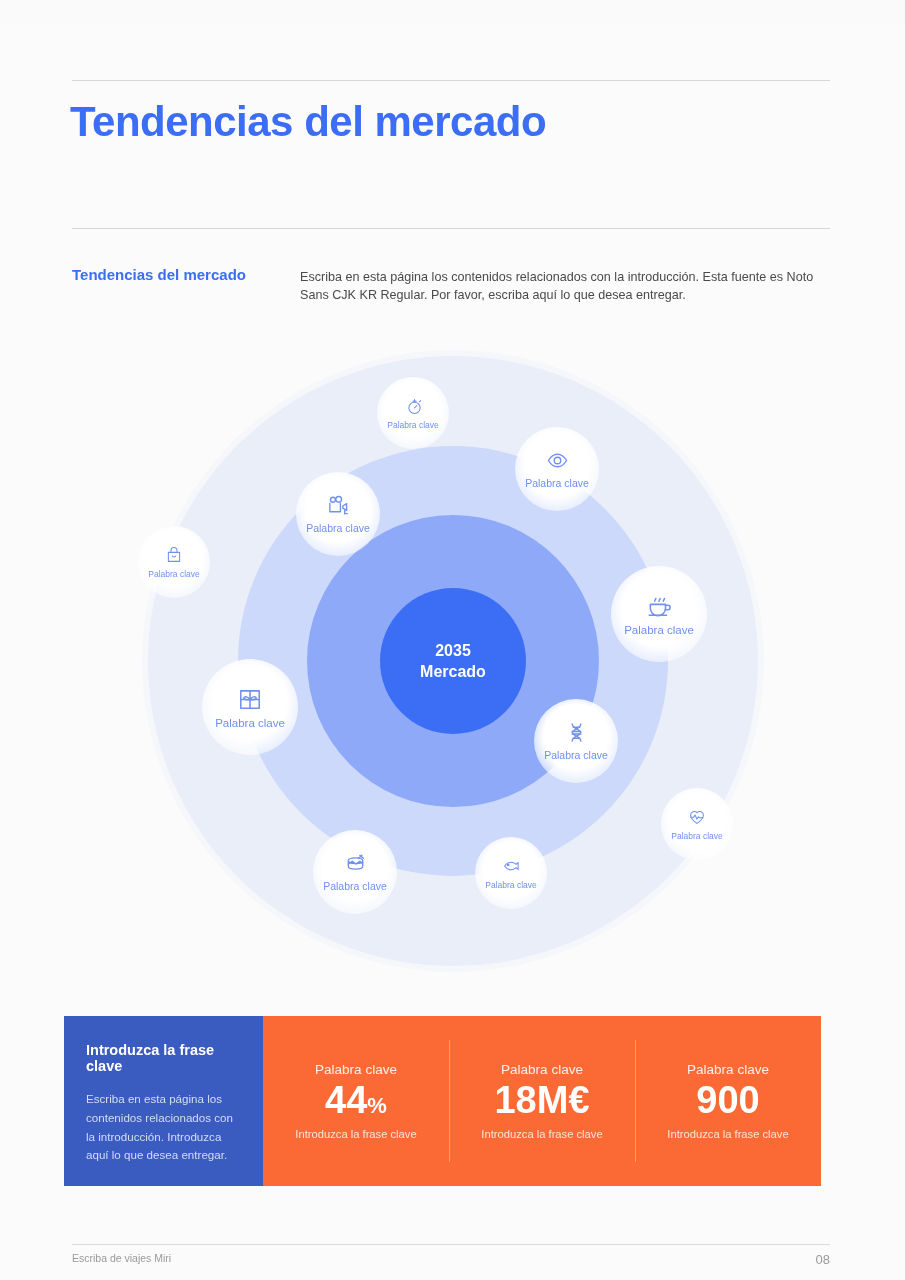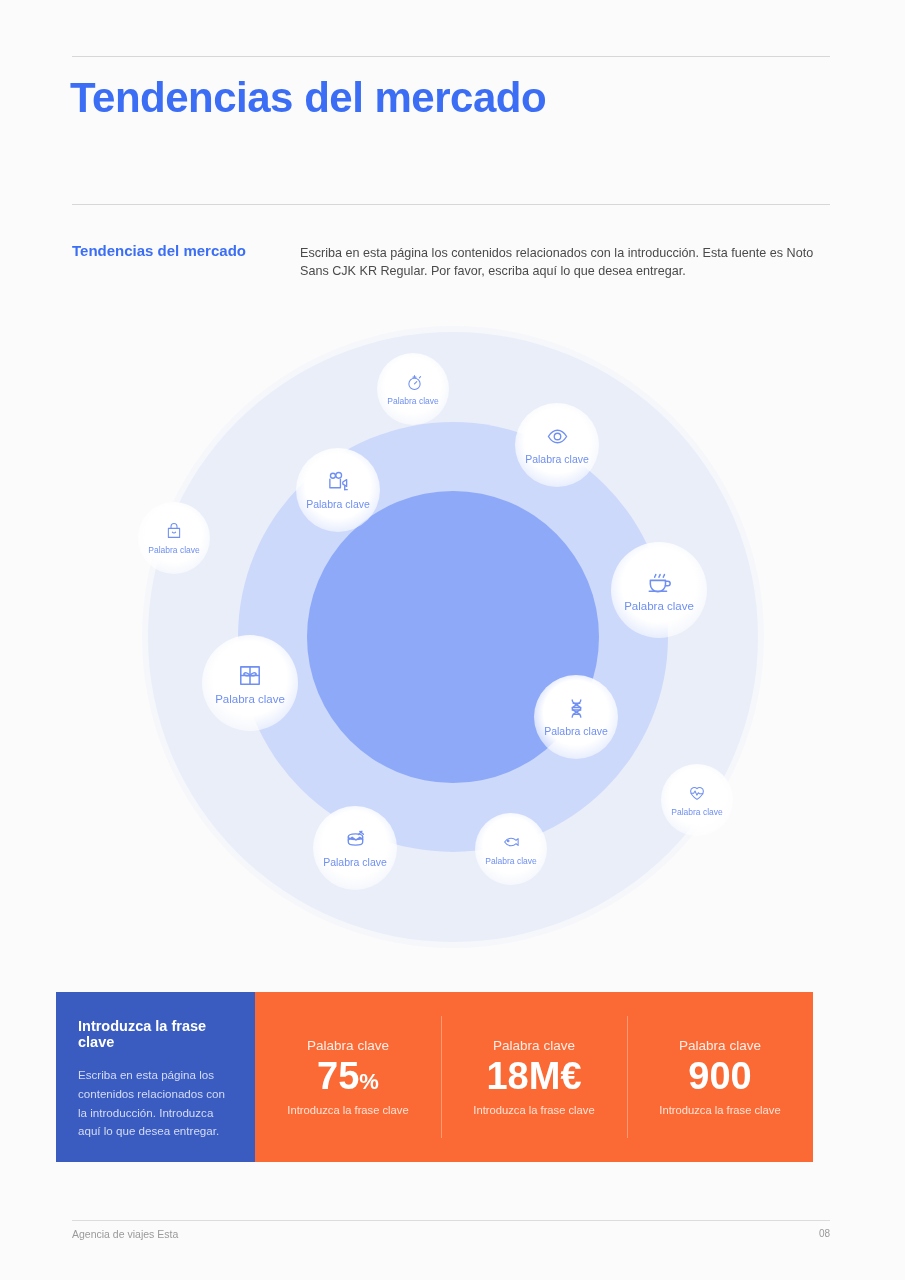--- a/index.html
+++ b/index.html
@@ -11,20 +11,21 @@
     height: 1280px;
     background: #fafafa;
     font-family: "Liberation Sans", sans-serif;
     overflow: hidden;
     position: relative;
   }
   .page {
     position: absolute;
     inset: 0;
     background: #fbfbfb;
+    margin-top: 24px;
   }
 
   
   .rule {
     position: absolute;
     left: 72px;
     width: 758px;
     height: 1px;
     background: #d7d7d7;
   }
@@ -124,21 +125,21 @@
   .bubble.sz-md { width: 84px;  height: 84px; }
   .bubble.sz-sm { width: 72px;  height: 72px; }
 
   .bubble.sz-lg .kw { font-size: 11.5px; }
   .bubble.sz-md .kw { font-size: 10.5px; }
   .bubble.sz-sm .kw { font-size: 8.5px; }
 
   
   .stats {
     position: absolute;
-    left: 56px;
+    left: 64px;
     top: 992px;
     width: 757px;
     height: 170px;
     display: flex;
   }
   .stat-intro {
     width: 199px;
     background: #3a5bbf;
     color: #ffffff;
     padding: 26px 22px 0 22px;
@@ -198,21 +199,21 @@
     position: absolute;
     left: 72px;
     top: 1228px;
     font-size: 10.5px;
     color: #9a9a9a;
   }
   .footer-right {
     position: absolute;
     right: 75px;
     top: 1228px;
-    font-size: 10px;
+    font-size: 13px;
     color: #9a9a9a;
   }
 </style>
 </head>
 <body>
 
 <div class="page">
 
   <div class="rule rule-top"></div>
 
@@ -220,20 +221,24 @@
 
   <div class="rule rule-mid"></div>
 
   <div class="section-label">Tendencias del mercado</div>
   <div class="section-body">Escriba en esta página los contenidos relacionados con la introducción. Esta fuente es Noto Sans CJK KR Regular. Por favor, escriba aquí lo que desea entregar.</div>
 
   <div class="diagram">
     <div class="ring ring-outer"></div>
     <div class="ring ring-mid"></div>
     <div class="ring ring-inner"></div>
+    <div class="ring core">
+      <span>2035</span>
+      <span>Mercado</span>
+    </div>
     <div id="bubble-layer">
         <div class="bubble sz-sm" style="left: 265px; top: 57px;">
           <span>
             <svg width="18" height="18" viewBox="0 0 24 24" fill="none" stroke="#6f8ff2" stroke-width="1.4" stroke-linecap="round" stroke-linejoin="round">
               <path d="M12 5.5h4M14 3.5v2M14 22a7.5 7.5 0 1 0 0-15 7.5 7.5 0 0 0 0 15Z"></path>
               <path d="M14 14.5l3-3"></path>
               <path d="M20.5 6.5l1.6-1.6"></path>
             </svg>
           </span>
           <span class="kw">Palabra clave</span>
@@ -335,33 +340,33 @@
   </div>
 
   <div class="stats">
     <div class="stat-intro">
       <div class="stat-intro-title">Introduzca la frase clave</div>
       <div class="stat-intro-body">Escriba en esta página los contenidos relacionados con la introducción. Introduzca aquí lo que desea entregar.</div>
     </div>
     <div class="stat-cols" id="stat-cols">
         <div class="stat-col">
           <div class="stat-label">Palabra clave</div>
-          <div class="stat-value"><span>75</span><span class="unit">%</span></div>
+          <div class="stat-value"><span>44</span><span class="unit">%</span></div>
           <div class="stat-sub">Introduzca la frase clave</div>
         </div>
         <div class="stat-col">
           <div class="stat-label">Palabra clave</div>
           <div class="stat-value"><span>18M€</span></div>
           <div class="stat-sub">Introduzca la frase clave</div>
         </div>
         <div class="stat-col">
           <div class="stat-label">Palabra clave</div>
           <div class="stat-value"><span>900</span></div>
           <div class="stat-sub">Introduzca la frase clave</div>
         </div>
       </div>
   </div>
 
   <div class="rule rule-footer"></div>
-  <div class="footer-left">Agencia de viajes Esta</div>
+  <div class="footer-left">Escriba de viajes Miri</div>
   <div class="footer-right">08</div>
 
 </div>
 
 </body></html>

